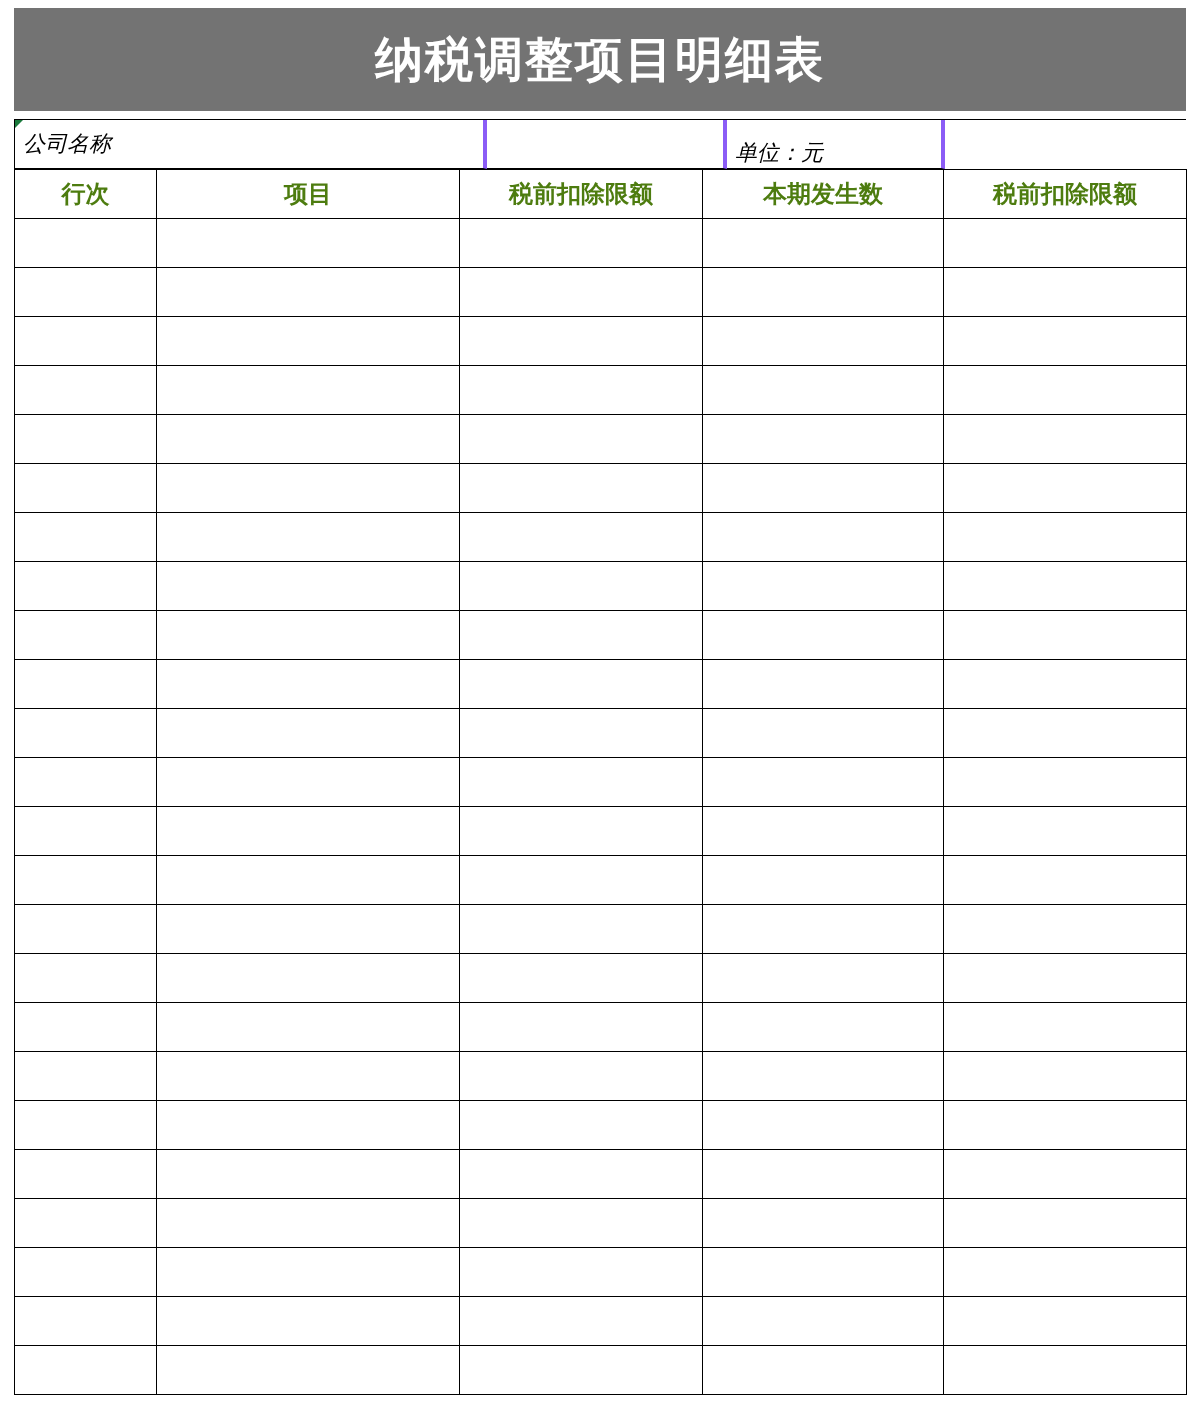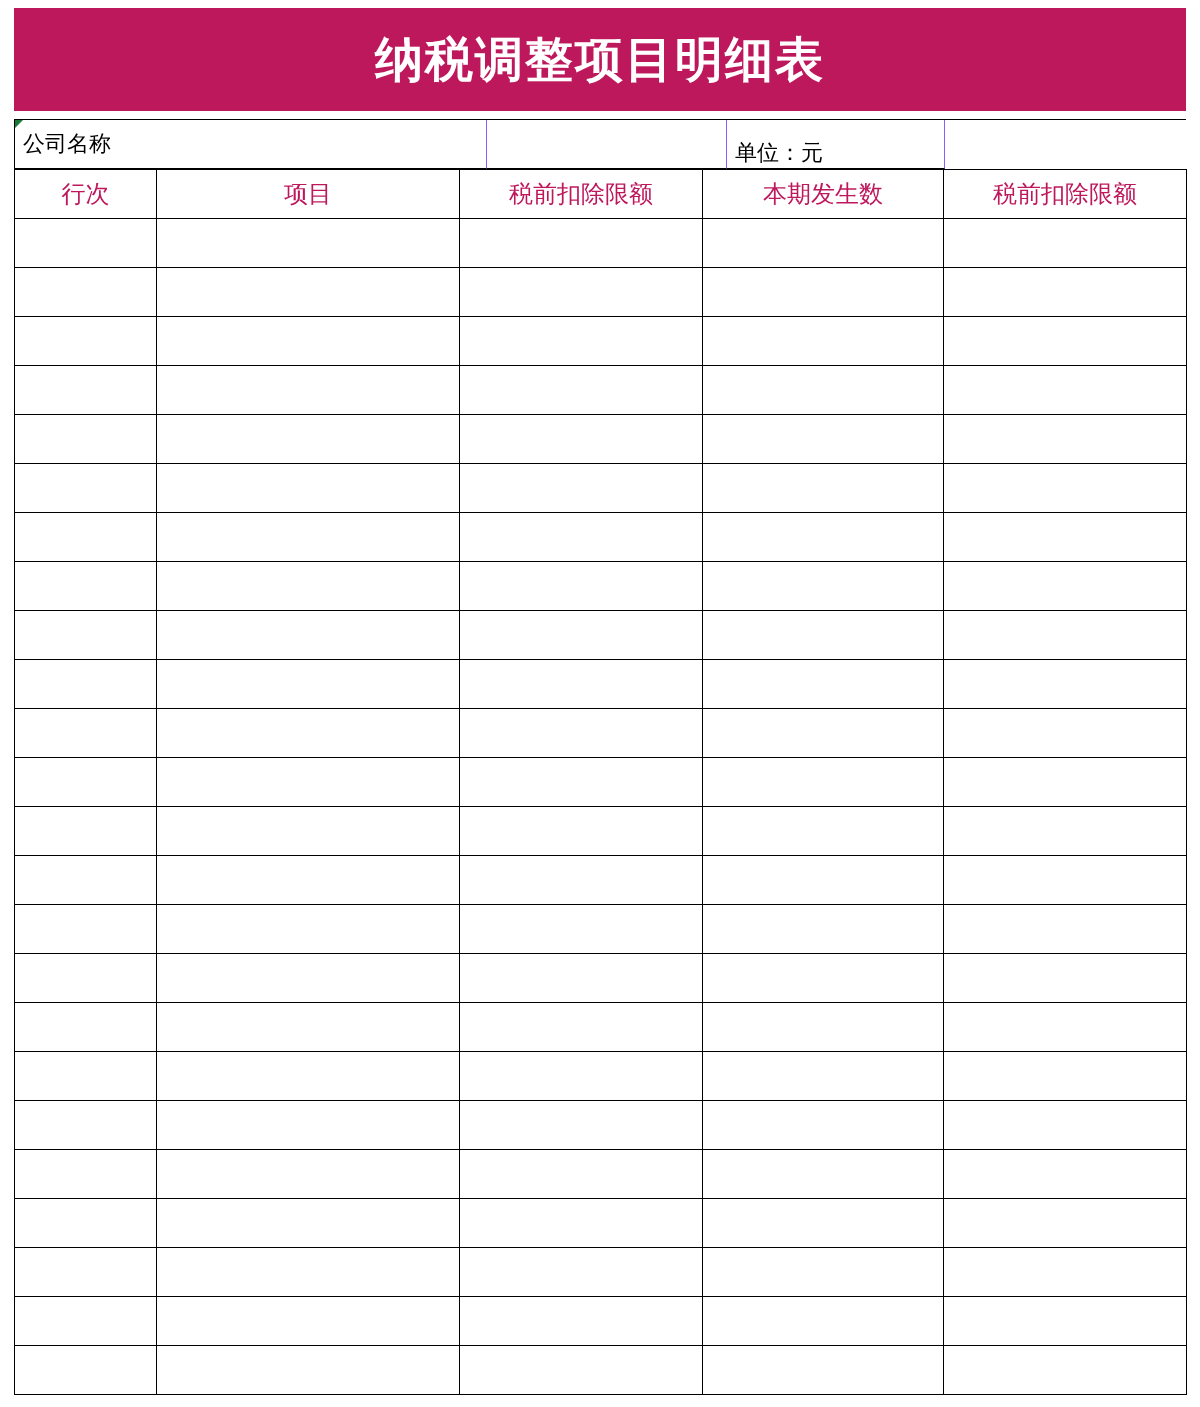--- a/index.html
+++ b/index.html
@@ -19,21 +19,21 @@
     position: relative;
     box-sizing: border-box;
   }
   
   .title-bar {
     position: absolute;
     left: 14px;
     top: 8px;
     width: 1172px;
     height: 103px;
-    background: #be185d;
+    background: #737373;
     display: flex;
     align-items: center;
     justify-content: center;
     box-sizing: border-box;
   }
   .title-text {
     color: #ffffff;
     font-size: 48px;
     font-weight: bold;
     letter-spacing: 2px;
@@ -45,29 +45,30 @@
     left: 14px;
     top: 119px;
     width: 1172px;
     height: 50px;
     display: flex;
     box-sizing: border-box;
     border-top: 1px solid #000;
     border-left: 1px solid #000;
   }
   .info-cell {
-    border-right: 1px solid #8b5cf6;
+    border-right: 4px solid #8b5cf6;
     border-bottom: 1px solid #000;
     box-sizing: border-box;
     display: flex;
     align-items: center;
     font-size: 22px;
     color: #000;
     padding: 0 8px;
     position: relative;
+    font-style: italic;
   }
   .info-cell.c1 { width: 472px; }
   .info-cell.c2 { width: 242px; }
   .info-cell.c3 { width: 240px; }
   .info-cell.c4 { width: 218px; justify-content: flex-start; align-items: flex-end; }
   .corner-mark {
     position: absolute;
     left: 0;
     top: 0;
     width: 0;
@@ -86,22 +87,22 @@
   }
   table.main th, table.main td {
     border: 1px solid #000;
     box-sizing: border-box;
     padding: 0;
     margin: 0;
   }
   table.main thead th {
     height: 49px;
     font-size: 24px;
-    font-weight: normal;
-    color: #be185d;
+    font-weight: bold;
+    color: #4d7c0f;
     text-align: center;
     vertical-align: middle;
   }
   table.main tbody td {
     height: 49px;
     background: #ffffff;
   }
   col.c-row   { width: 142px; }
   col.c-item  { width: 303px; }
   col.c-cur   { width: 243px; }

